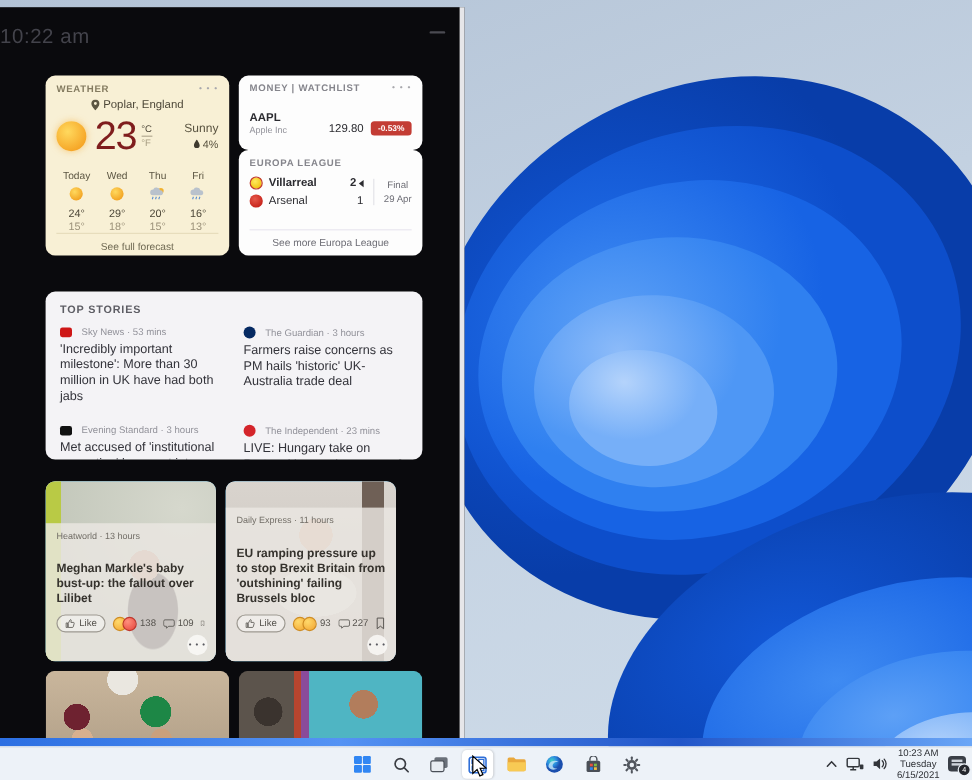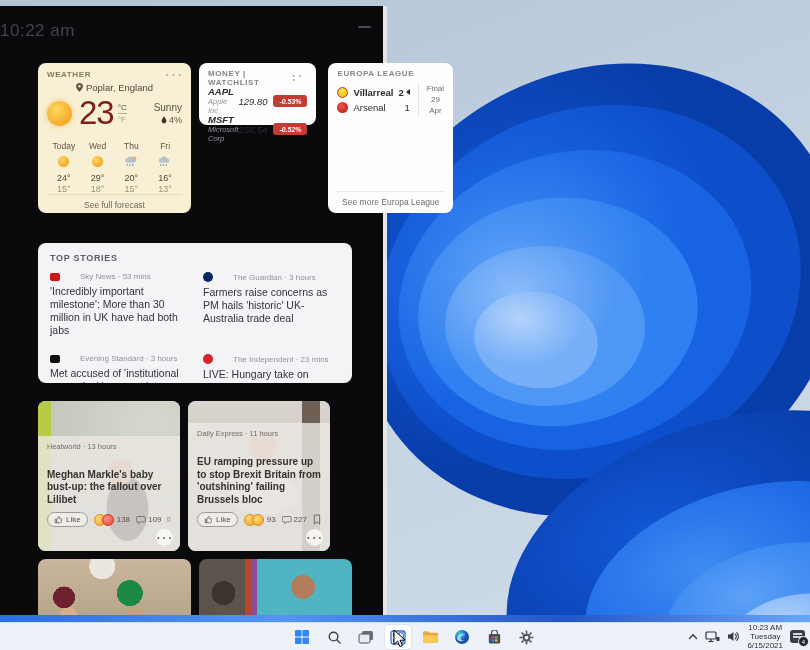--- a/index.html
+++ b/index.html
@@ -11,21 +11,21 @@
   .desktop svg{position:absolute;inset:0;}
   
   .widgets-panel{position:absolute;left:0;top:6px;width:387px;height:609px;
       background:#0a0a0d;border-right:4px solid #e6e6e9;box-sizing:border-box;z-index:4;}
   .panel-time{position:absolute;top:15px;left:0;width:383px;text-align:left;
       font-size:17px;color:#43434b;letter-spacing:.5px;}
   .panel-minimize{position:absolute;top:20px;right:12px;width:13px;height:2px;background:#4b4b52;border-radius:1px;}
   .cards{position:absolute;left:38px;top:57px;width:314px;display:flex;flex-direction:column;gap:8px;}
   .card{border-radius:8px;box-sizing:border-box;background:#fdfdfd;}
   .row1{display:flex;gap:8px;height:150px;}
-  .col-right{display:flex;flex-direction:row;gap:12px;width:153px;}
+  .col-right{display:flex;flex-direction:column;gap:0;width:153px;}
   .card-head{display:flex;align-items:center;justify-content:space-between;}
   .card-title{font-size:8px;letter-spacing:.6px;color:#85858c;font-weight:bold;}
   .dots{font-size:7px;color:#a8a8ad;letter-spacing:1px;line-height:4px;}
   .footer-link{border-top:1px solid #e9e7ef;margin-top:auto;padding-top:5px;text-align:center;
       font-size:8.5px;color:#6d6d75;}
   
   .weather{width:153px;background:#f8f0d5;padding:7px 9px;display:flex;flex-direction:column;}
   .weather .card-title{color:#847b60;}
   .wx-loc{display:flex;justify-content:center;align-items:center;gap:3px;font-size:9.5px;color:#4d4738;margin-top:3px;}
   .wx-now{display:flex;align-items:center;margin-top:1px;}
@@ -39,21 +39,21 @@
   .wx-precip{display:flex;justify-content:flex-end;align-items:center;gap:2px;font-size:9px;color:#58523f;margin-top:2px;}
   .wx-fore{display:grid;grid-template-columns:repeat(4,1fr);text-align:center;margin-top:9px;}
   .wx-day{font-size:8.5px;color:#5c5643;}
   .wx-ic{height:15px;display:flex;align-items:center;justify-content:center;margin-top:3px;}
   .mini-sun{width:11px;height:11px;border-radius:50%;background:radial-gradient(circle at 38% 35%,#ffd95e,#f2a322 75%);}
   .wx-hi{font-size:9px;color:#4d4738;margin-top:4px;}
   .wx-lo{font-size:9px;color:#9c927a;margin-top:1px;}
   .weather .footer-link{border-top:1px solid #e7ddbc;color:#6e6852;}
   
   .money{height:62px;padding:6px 9px;display:flex;flex-direction:column;}
-  .stock{display:flex;align-items:center;margin-top:0;font-style:italic;}
+  .stock{display:flex;align-items:flex-end;margin-top:16px;}
   .stk-sym{font-size:9.5px;font-weight:bold;color:#2b2b30;line-height:10px;}
   .stk-co{font-size:7.5px;color:#92929a;line-height:9px;}
   .stk-price{margin-left:auto;font-size:9.5px;color:#2b2b30;}
   .stk-badge{margin-left:6px;background:#c33c34;color:#fff;font-size:7px;font-weight:bold;
       padding:2.5px 4px;border-radius:3px;min-width:26px;text-align:center;}
   
   .europa{flex:1;padding:6px 9px;display:flex;flex-direction:column;}
   .match{display:flex;align-items:center;margin-top:5px;}
   .match-teams{flex:1;}
   .team{display:flex;align-items:center;gap:5px;height:15px;}
@@ -64,21 +64,21 @@
   .team.winner .team-name{font-weight:bold;}
   .team-score{margin-left:auto;font-size:9.5px;color:#2b2b30;display:flex;align-items:center;gap:2px;}
   .team.winner .team-score{font-weight:bold;}
   .win-arrow{width:0;height:0;border-top:3px solid transparent;border-bottom:3px solid transparent;border-right:4px solid #2b2b30;}
   .match-status{border-left:1px solid #e3e3e8;margin-left:8px;padding-left:8px;font-size:8px;
       color:#6d6d75;text-align:center;line-height:11px;}
   
   .top-stories{margin-top:22px;background:#f4f3f6;padding:10px 12px;height:140px;overflow:hidden;}
   .ts-title{font-size:9px;letter-spacing:.7px;color:#5d5d64;font-weight:bold;}
   .ts-grid{display:grid;grid-template-columns:1fr 1fr;column-gap:16px;row-gap:17px;margin-top:9px;}
-  .story-meta{display:flex;align-items:center;gap:20px;font-size:8px;color:#92929a;}
+  .story-meta{display:flex;align-items:center;gap:8px;font-size:8px;color:#92929a;}
   .slogo{width:10px;height:10px;flex:0 0 auto;}
   .slogo.sky{background:#ce1616;border-radius:2px;height:8px;}
   .slogo.guardian{background:#052962;border-radius:50%;}
   .slogo.es{background:#111;border-radius:2px;height:8px;}
   .slogo.indy{background:#d4242a;border-radius:50%;}
   .story-head{font-size:10.5px;color:#33333a;line-height:13px;margin-top:4px;}
   
   .news-row{display:flex;gap:8px;margin-top:10px;height:150px;}
   .news-card{width:142px;border-radius:8px;overflow:hidden;position:relative;background:#7dd3fc;}
   .photo{position:absolute;inset:0;}

